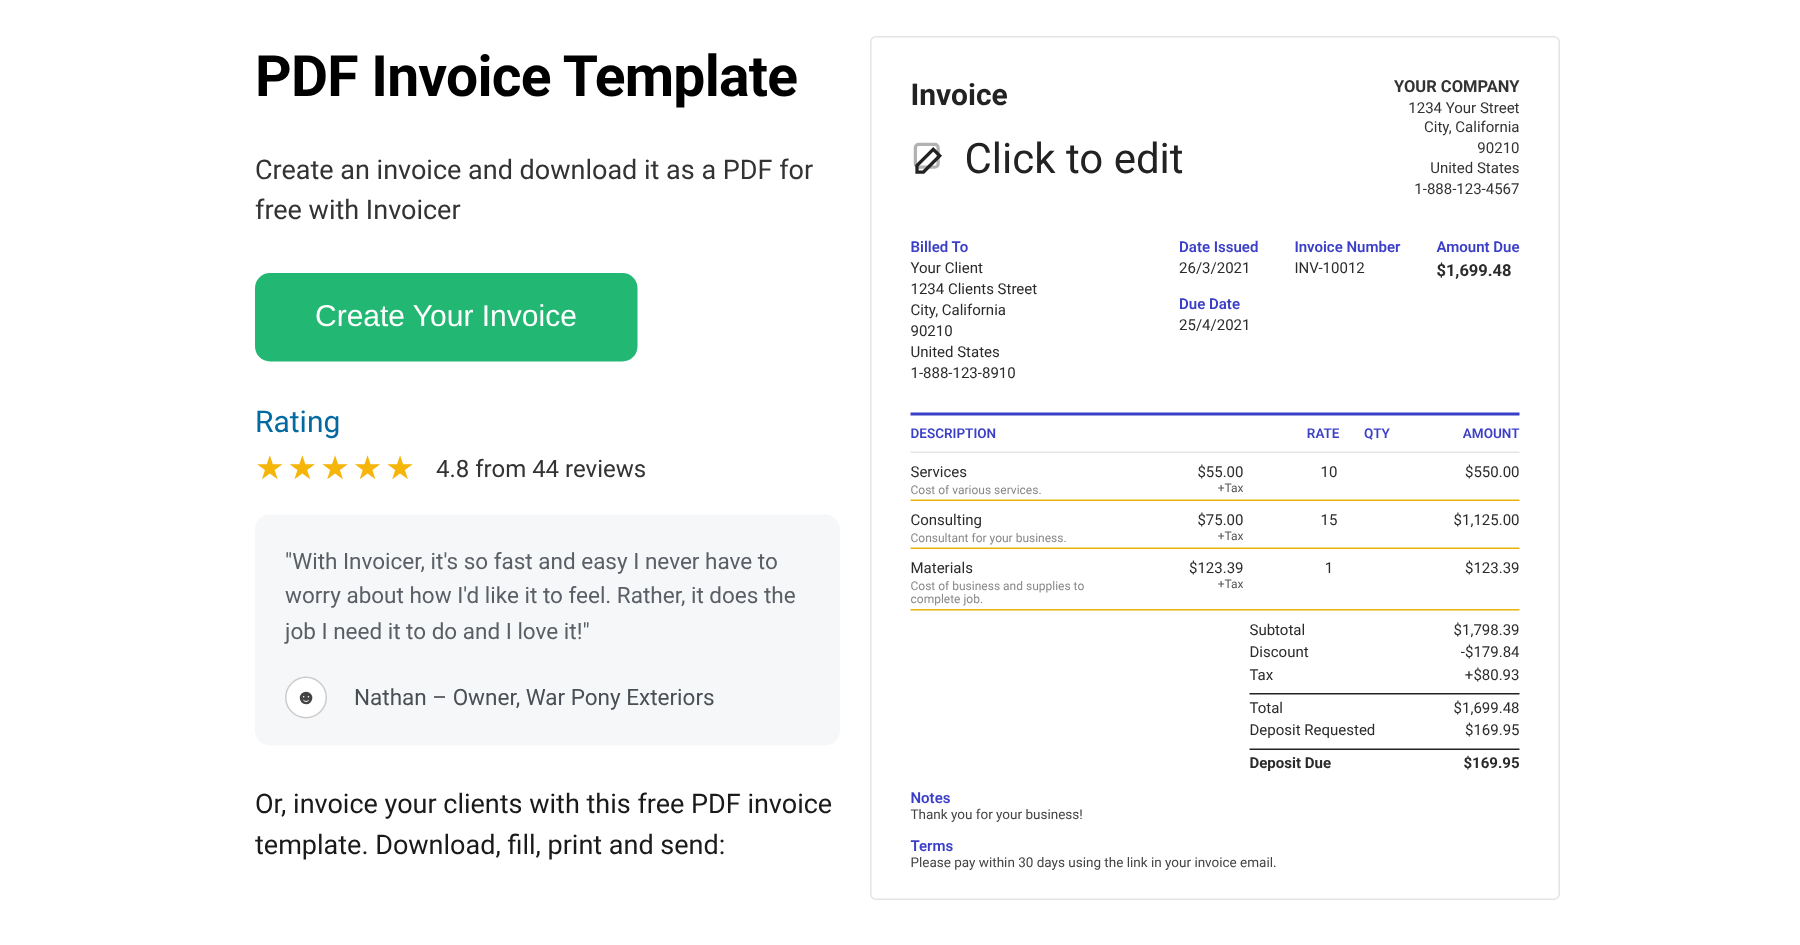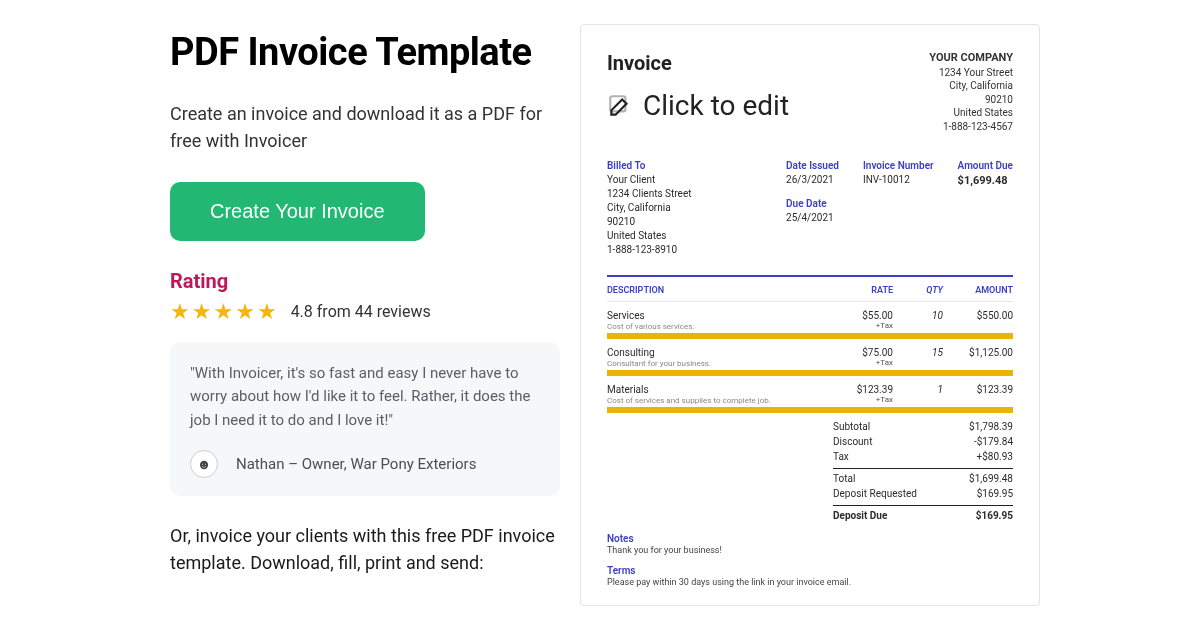--- a/index.html
+++ b/index.html
@@ -37,22 +37,22 @@
     border: none;
     font-size: 20px;
     font-weight: 500;
     padding: 18px 40px;
     border-radius: 10px;
     margin-top: 28px;
     cursor: pointer;
   }
   .rating-label {
     font-size: 20px;
-    font-weight: 700;
-    color: #be185d;
+    font-weight: 400;
+    color: #0369a1;
     margin-top: 28px;
   }
   .rating-row {
     display: flex;
     align-items: center;
     gap: 12px;
     margin-top: 6px;
   }
   .stars { color: #f5b50a; font-size: 22px; letter-spacing: 2px; }
   .rating-text { font-size: 16px; color: #333; }
@@ -125,26 +125,27 @@
   .thead {
     display: flex;
     font-size: 9px;
     color: #3b3fc7;
     font-weight: 600;
     padding: 8px 0 6px 0;
     border-bottom: 1px solid #e5e5e5;
   }
   .c-desc { flex: 1; }
   .c-rate { width: 60px; text-align: right; }
-  .c-qty  { width: 50px; text-align: right; font-style: italic; }
+  .c-qty  { width: 50px; text-align: center; }
   .c-amt  { width: 70px; text-align: right; }
   .line-row {
     display: flex;
     padding: 8px 0 2px 0;
-    border-bottom: 6px solid #eab308;
+    border-bottom: 1px solid #eab308;
+    gap: 32px;
   }
   .line-row:last-of-type { border-bottom: none; }
   .line-name { font-size: 10px; }
   .line-sub { font-size: 8px; color: #888; margin-top: 1px; }
   .tax-note { font-size: 8px; color: #555; text-align: right; }
   .totals {
     margin-top: 6px;
     margin-left: auto;
     width: 180px;
   }
@@ -257,21 +258,21 @@
       <div class="c-rate">
           <div>$75.00</div>
           <div class="tax-note">+Tax</div>
         </div>
       <div class="c-qty">15</div>
       <div class="c-amt">$1,125.00</div>
     </div>
     <div class="line-row">
       <div class="c-desc">
         <div class="line-name">Materials</div>
-        <div class="line-sub">Cost of services and supplies to complete job.</div>
+        <div class="line-sub">Cost of business and supplies to complete job.</div>
       </div>
       <div class="c-rate">
           <div>$123.39</div>
           <div class="tax-note">+Tax</div>
         </div>
       <div class="c-qty">1</div>
       <div class="c-amt">$123.39</div>
     </div>
 
     <div class="totals">

